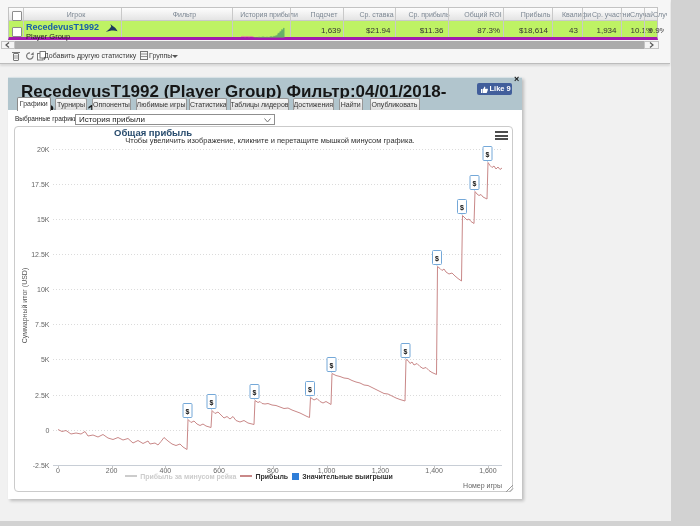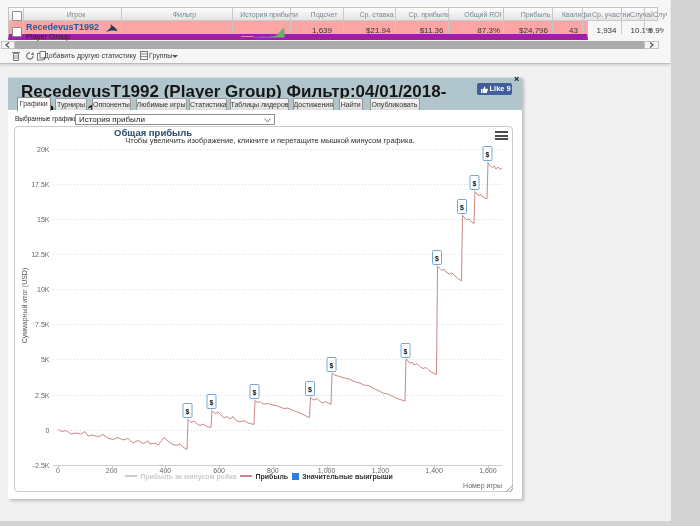--- a/index.html
+++ b/index.html
@@ -7,23 +7,23 @@
        font-family:"Liberation Sans",sans-serif;background:#f1f1f1;}
   .abs{position:absolute;}
   .rstrip{left:671px;top:0;width:29px;height:526px;background:#d2d2d2;}
   .bstrip{left:0;top:521px;width:671px;height:5px;background:#d2d2d2;}
   
   .topsec{left:0;top:0;width:670px;height:63px;background:#f6f6f6;
           border-bottom:1px solid #bcbcbc;box-shadow:0 2px 2px rgba(0,0,0,.10);}
   .thead{left:8px;top:7px;width:650px;height:14px;
          background:linear-gradient(#fdfdfd,#e4e4e4);
          border:1px solid #c3c3c3;border-bottom:1px solid #c9c9c9;box-sizing:border-box;}
-  .trow{left:8px;top:21px;width:580px;height:19px;background:#fca5a5;
+  .trow{left:8px;top:21px;width:650px;height:19px;background:#bef264;
         border-left:1px solid #c3c3c3;border-right:1px solid #c3c3c3;
-        border-bottom:6px solid #a21caf;box-sizing:border-box;}
+        border-bottom:3px solid #a21caf;box-sizing:border-box;}
   .hcell{position:absolute;top:0;height:14px;line-height:14px;font-size:7px;color:#7b8692;
          text-align:center;overflow:hidden;white-space:nowrap;}
   .vline{position:absolute;top:0;bottom:0;width:1px;background:#c9c9c9;}
   .vcell{position:absolute;top:0;height:19px;line-height:19px;font-size:8px;color:#333;
          text-align:right;overflow:hidden;white-space:nowrap;}
   .cb{position:absolute;width:8px;height:8px;background:#fff;border:1px solid #8d8d8d;
       border-radius:1px;}
   
   .sbar{left:1px;top:41px;width:658px;height:8px;background:#e3e3e3;}
   .sbtn{position:absolute;top:0;width:14px;height:8px;background:#f4f4f4;
@@ -107,25 +107,25 @@
   <div class="cb" style="left:2.5px;top:6px;"></div>
   <div style="position:absolute;left:17px;top:1px;font-size:9px;font-weight:bold;color:#1a5fa8;">RecedevusT1992</div>
   <div style="position:absolute;left:17px;top:10.5px;font-size:7.5px;color:#222;">Player Group</div>
   <svg style="position:absolute;left:96px;top:2px;" width="13" height="10" viewBox="0 0 13 10">
     <path d="M0.8,8.8 C3.5,7.2 5,5.8 6.2,3.6 L5.4,1 L8,3.2 C9.6,3.8 11.2,5.6 12.6,8.2 C10.4,7.4 8.4,7.2 6.4,7.6 C4.4,8 2.4,8.6 0.8,8.8 Z" fill="#1d3a5f"></path>
   </svg>
   <svg style="position:absolute;left:229px;top:0px;" width="52" height="19" viewBox="0 0 52 19">
     <polyline points="3,15.6 5,15.3 7,15.7 9,15.4 11,15.7 13,15.4 15.5,15.7" fill="none" stroke="#dc9494" stroke-width="1"></polyline>
     <path d="M15.5,16.5 L17,16.1 19,16.3 21,15.8 23,16.1 25,15.4 27,16 29,15.7 31,16 33,15.3 35,15.8 36,14.6 37,15.4 38,13.8 39,14.7 40,11.5 41,12.4 42,9.8 43,10.7 43.5,8 44.5,8.8 45.5,6.8 46.5,7 46.5,16.5 Z" fill="#67b168"></path>
   </svg>
-  <div class="vcell" style="left:275px;width:48px;">1,639</div>
+  <div class="vcell" style="left:284px;width:48px;">1,639</div>
   <div class="vcell" style="left:333.5px;width:48px;">$21.94</div>
   <div class="vcell" style="left:386px;width:48.5px;">$11.36</div>
   <div class="vcell" style="left:438.5px;width:52.5px;">87.3%</div>
-  <div class="vcell" style="left:494px;width:45px;">$24,796</div>
+  <div class="vcell" style="left:494px;width:45px;">$18,614</div>
   <div class="vcell" style="left:543px;width:26px;">43</div>
   <div class="vcell" style="left:573px;width:34.5px;">1,934</div>
   <div class="vcell" style="left:611.5px;width:21.5px;margin-left:10px;">10.1%</div>
   <div class="vcell" style="left:634.5px;width:15px;text-align:left;padding-left:5px;overflow:hidden;">9.9%</div>
   <div class="vline" style="left:14px;"></div>
     <div class="vline" style="left:112px;"></div>
   <div class="vline" style="left:223px;"></div>
     <div class="vline" style="left:281px;"></div>
   <div class="vline" style="left:333.5px;"></div>
     <div class="vline" style="left:386px;"></div>

